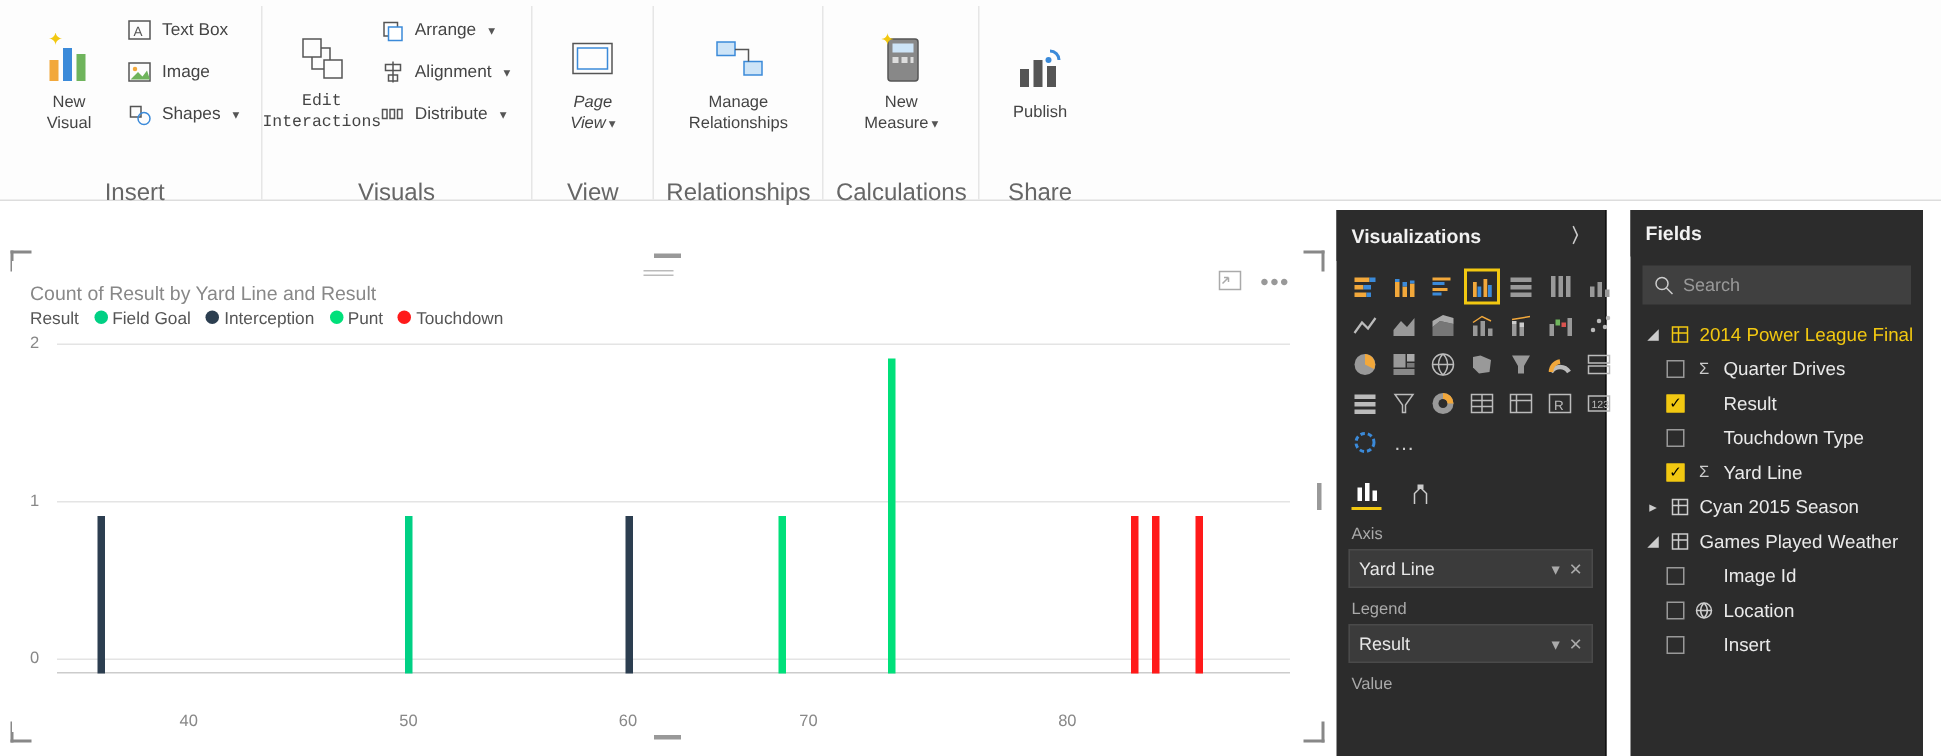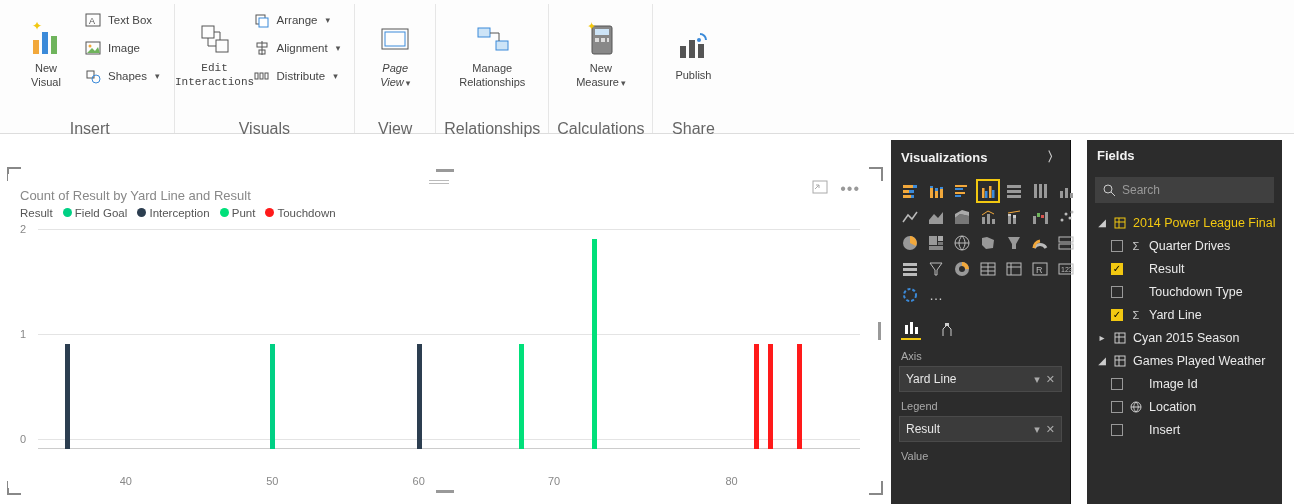--- a/index.html
+++ b/index.html
@@ -288,22 +288,22 @@
       <div class="plot-baseline"></div>
     <div class="y-axis-grid" style="top: 210px;"></div>
         <div class="y-tick" style="top: 210px;">0</div>
         <div class="y-axis-grid" style="top: 105px;"></div>
         <div class="y-tick" style="top: 105px;">1</div>
         <div class="y-axis-grid" style="top: 0px;"></div>
         <div class="y-tick" style="top: 0px;">2</div>
         <div class="x-tick" style="left: 105.857px;">40</div>
         <div class="x-tick" style="left: 252.286px;">50</div>
         <div class="x-tick" style="left: 398.714px;">60</div>
-        <div class="x-tick" style="left: 534px;">70</div>
-        <div class="x-tick" style="left: 691.571px; margin-left: 20px;">80</div>
+        <div class="x-tick" style="left: 519px;">70</div>
+        <div class="x-tick" style="left: 691.571px;">80</div>
         <div class="bar" style="left: 45.2857px; height: 105px; background: rgb(44, 62, 80);"></div>
         <div class="bar" style="left: 396.714px; height: 105px; background: rgb(44, 62, 80);"></div>
         <div class="bar" style="left: 250.286px; height: 105px; background: rgb(0, 208, 132);"></div>
         <div class="bar" style="left: 499.214px; height: 105px; background: rgb(0, 224, 122);"></div>
         <div class="bar" style="left: 572.429px; height: 210px; background: rgb(0, 224, 122);"></div>
         <div class="bar" style="left: 733.5px; height: 105px; background: rgb(255, 26, 26);"></div>
         <div class="bar" style="left: 748.143px; height: 105px; background: rgb(255, 26, 26);"></div>
         <div class="bar" style="left: 777.429px; height: 105px; background: rgb(255, 26, 26);"></div>
       </div>
   </div>

